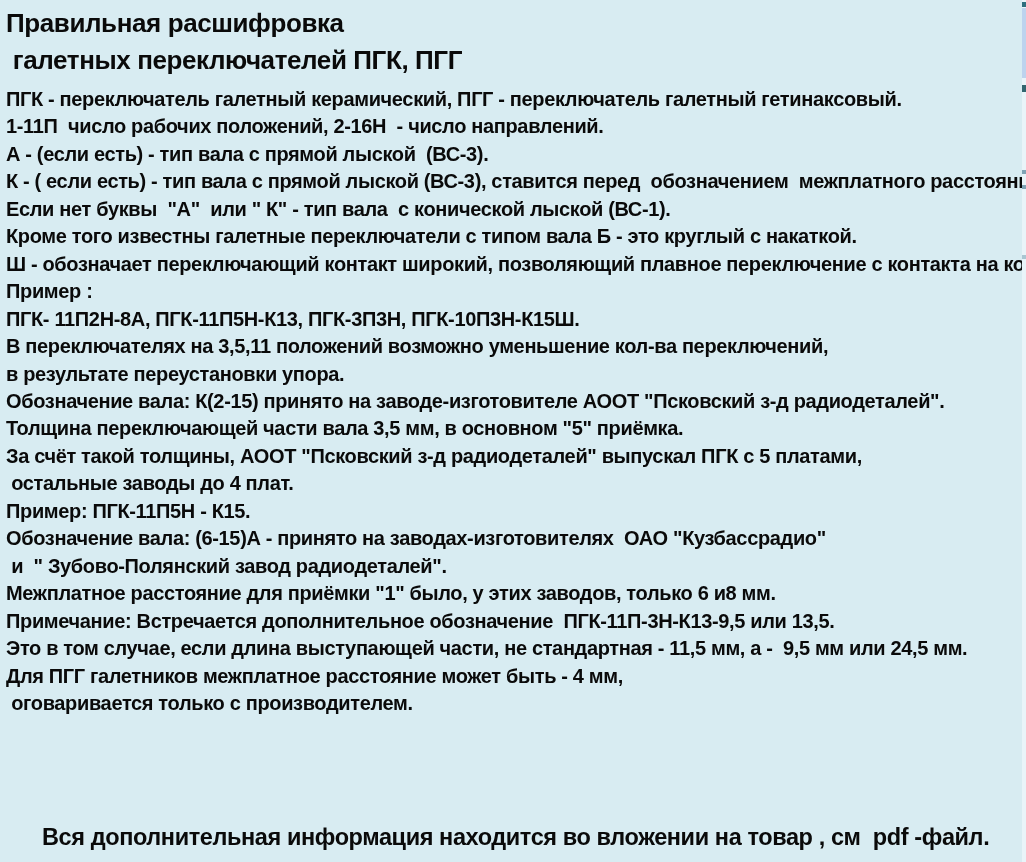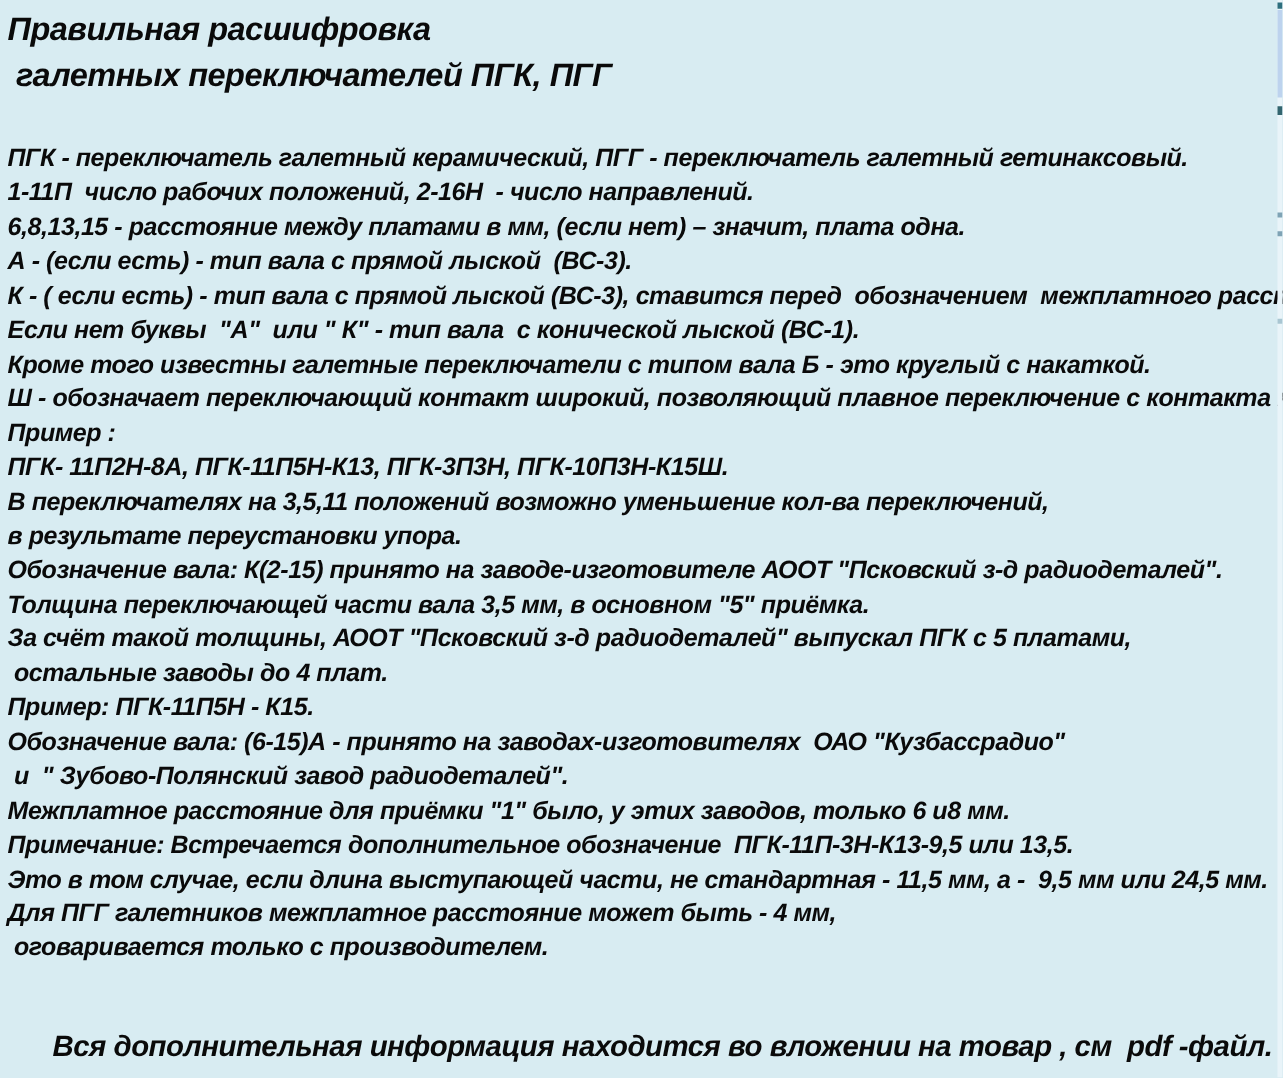--- a/index.html
+++ b/index.html
@@ -1,19 +1,19 @@
 <!DOCTYPE html>
 <html style="--bg: #d8ecf2; --fg: #0a0a0a;"><head>
 <meta charset="utf-8">
 <style>
   :root {
     --bg: #d8ecf2;
     --fg: #0a0a0a;
   }
-  * { margin: 0; padding: 0; box-sizing: border-box; font-style: italic; }
+  * { margin: 0; padding: 0; box-sizing: border-box; }
   html, body {
     width: 1026px; height: 862px;
     overflow: hidden;
     background: var(--bg);
     font-family: "Liberation Sans", "DejaVu Sans", sans-serif;
     color: var(--fg);
   }
   .page {
     position: relative;
     width: 1026px; height: 862px;
@@ -26,21 +26,21 @@
     overflow: hidden;
   }
   .title-line {
     font-size: 26px;
     font-weight: bold;
     line-height: 37px;
     letter-spacing: -0.4px;
     white-space: pre;
   }
   .body-block {
-    margin-top: 35px;
+    margin-top: 7px;
   }
   .body-block .line {
     font-size: 20px;
     font-weight: bold;
     line-height: 27.45px;
     letter-spacing: -0.35px;
     white-space: pre;
     overflow: visible;
   }
   .footer-line {
@@ -77,21 +77,20 @@
 
 <div class="page">
   <div class="content">
 
     <div class="title-line">Правильная расшифровка</div>
     <div class="title-line"> галетных переключателей ПГК, ПГГ</div>
 
     <div class="body-block">
         <div class="line">ПГК - переключатель галетный керамический, ПГГ - переключатель галетный гетинаксовый.</div>
         <div class="line">1-11П  число рабочих положений, 2-16Н  - число направлений.</div>
-        <div class="line">6,8,13,15 - расстояние между платами в мм, (если нет) – значит, плата одна.</div>
         <div class="line">А - (если есть) - тип вала с прямой лыской  (ВС-3).</div>
         <div class="line">К - ( если есть) - тип вала с прямой лыской (ВС-3), ставится перед  обозначением  межплатного расстояния.</div>
         <div class="line">Если нет буквы  "А"  или " К" - тип вала  с конической лыской (ВС-1).</div>
         <div class="line">Кроме того известны галетные переключатели с типом вала Б - это круглый с накаткой.</div>
         <div class="line">Ш - обозначает переключающий контакт широкий, позволяющий плавное переключение с контакта на контакт.</div>
         <div class="line">Пример :</div>
         <div class="line">ПГК- 11П2Н-8А, ПГК-11П5Н-К13, ПГК-3П3Н, ПГК-10П3Н-К15Ш.</div>
         <div class="line">В переключателях на 3,5,11 положений возможно уменьшение кол-ва переключений,</div>
         <div class="line">в результате переустановки упора.</div>
         <div class="line">Обозначение вала: К(2-15) принято на заводе-изготовителе АООТ "Псковский з-д радиодеталей".</div>

